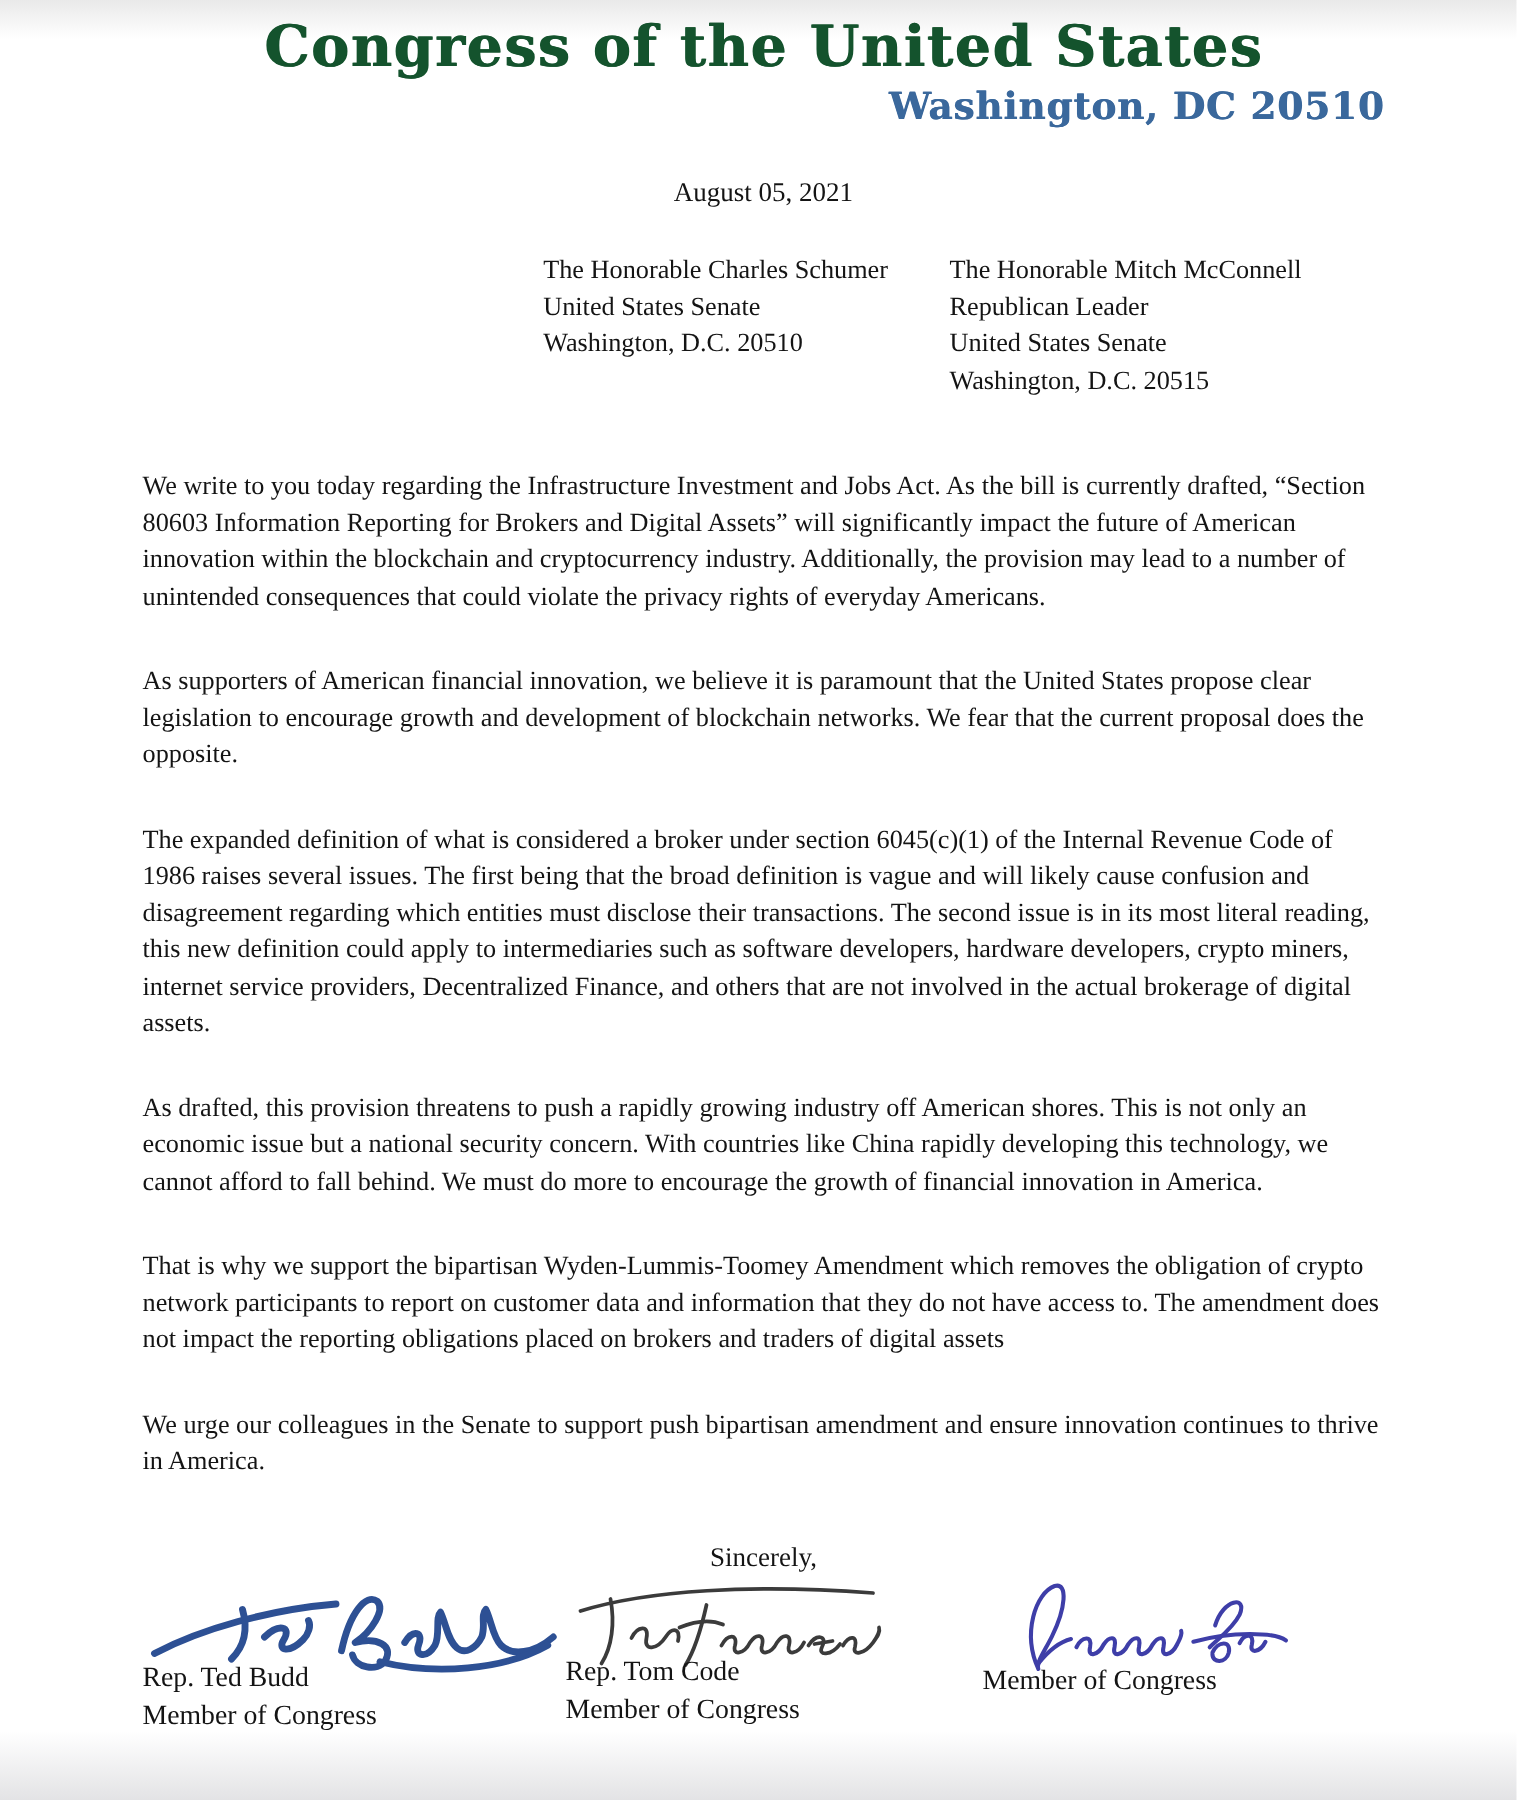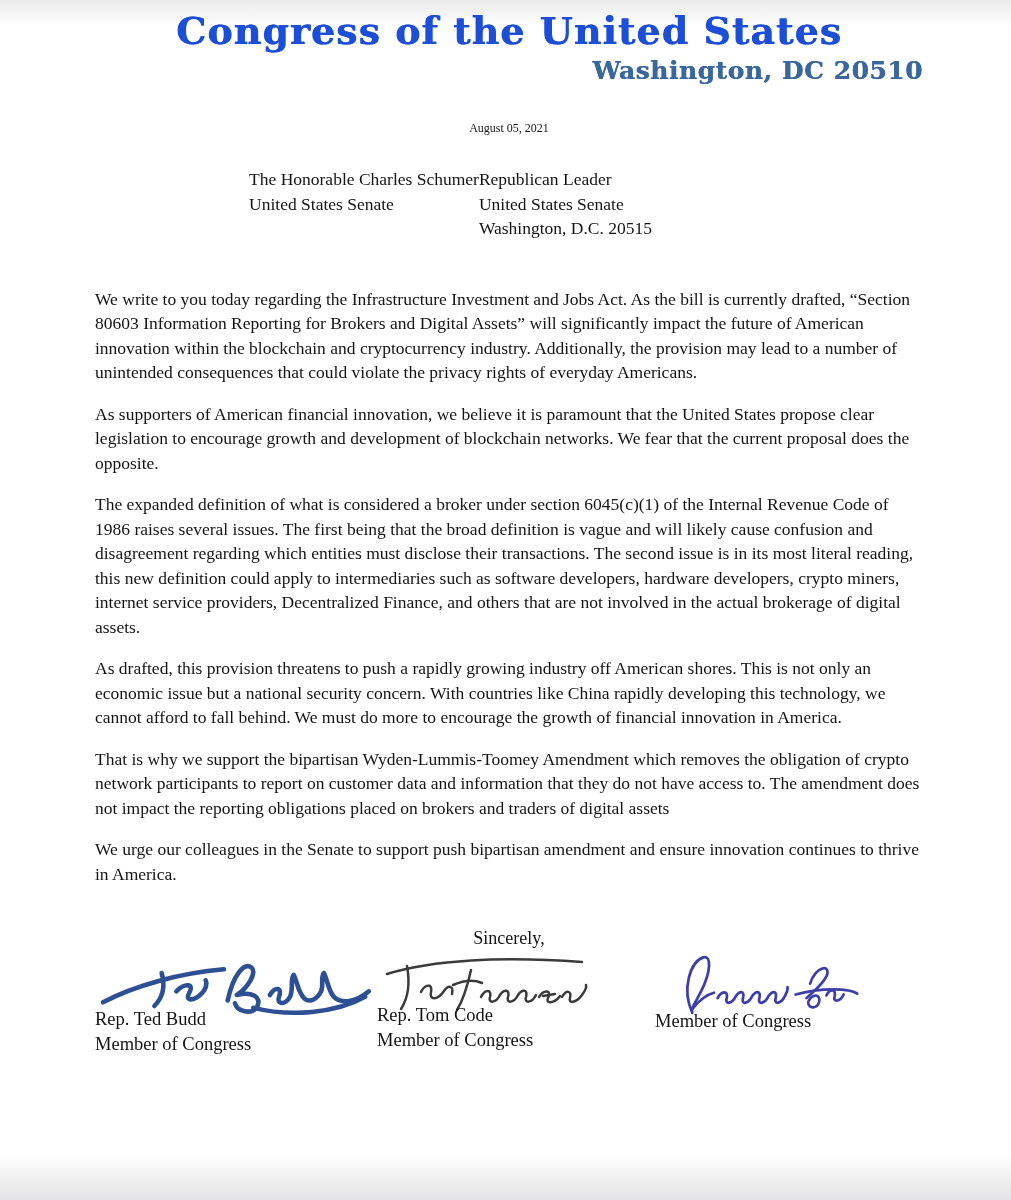--- a/index.html
+++ b/index.html
@@ -38,38 +38,39 @@
     font-weight: bold;
     font-size: 25px;
     line-height: 30px;
     margin-top: 4px;
     letter-spacing: 0.5px;
     text-shadow: 0.4px 0 0 currentColor;
     text-align: right;
   }
   .date-line {
     text-align: center;
-    font-size: 12px;
+    font-size: 18px;
     line-height: 22px;
     margin-top: 31px;
   }
   .recipients {
     display: flex;
-    justify-content: center;
+    justify-content: flex-end;
     margin-top: 28px;
+    gap: 41px;
   }
   .recipient { font-size: 17.5px; line-height: 24.5px; }
   .recipient.right { width: 290px; }
   .body-text { margin-top: 46px; }
   .body-text p {
     margin: 0;
     font-size: 17.5px;
     line-height: 24.5px;
   }
-  .body-text p + p { margin-top: 17px; }
+  .body-text p + p { margin-top: 32px; }
   .closing {
     text-align: center;
     font-size: 18px;
     line-height: 22px;
     margin-top: 41px;
   }
   .sig-row {
     display: flex;
     margin-top: 2px;
   }
@@ -83,32 +84,34 @@
     font-size: 18.5px;
     line-height: 25px;
   }
 </style>
 </head>
 <body>
 
 <div class="page">
 
   <div class="letterhead">
-    <div class="lh-title" style="color:#1d4ed8">Congress of the United States</div>
+    <div class="lh-title" style="color:#14532d">Congress of the United States</div>
     <div class="lh-sub" style="color:#3a689c">Washington, DC 20510</div>
   </div>
 
   <div class="date-line">August 05, 2021</div>
 
   <div class="recipients">
     <div class="recipient left">
       <div>The Honorable Charles Schumer</div>
       <div>United States Senate</div>
+      <div>Washington, D.C. 20510</div>
     </div>
     <div class="recipient right">
+      <div>The Honorable Mitch McConnell</div>
       <div>Republican Leader</div>
       <div>United States Senate</div>
       <div>Washington, D.C. 20515</div>
     </div>
   </div>
 
   <div class="body-text">
     <p>We write to you today regarding the Infrastructure Investment and Jobs Act. As the bill is currently drafted, “Section 80603 Information Reporting for Brokers and Digital Assets” will significantly impact the future of American innovation within the blockchain and cryptocurrency industry. Additionally, the provision may lead to a number of unintended consequences that could violate the privacy rights of everyday Americans.</p>
     <p>As supporters of American financial innovation, we believe it is paramount that the United States propose clear legislation to encourage growth and development of blockchain networks. We fear that the current proposal does the opposite.</p>
     <p>The expanded definition of what is considered a broker under section 6045(c)(1) of the Internal Revenue Code of 1986 raises several issues. The first being that the broad definition is vague and will likely cause confusion and disagreement regarding which entities must disclose their transactions. The second issue is in its most literal reading, this new definition could apply to intermediaries such as software developers, hardware developers, crypto miners, internet service providers, Decentralized Finance, and others that are not involved in the actual brokerage of digital assets.</p>

